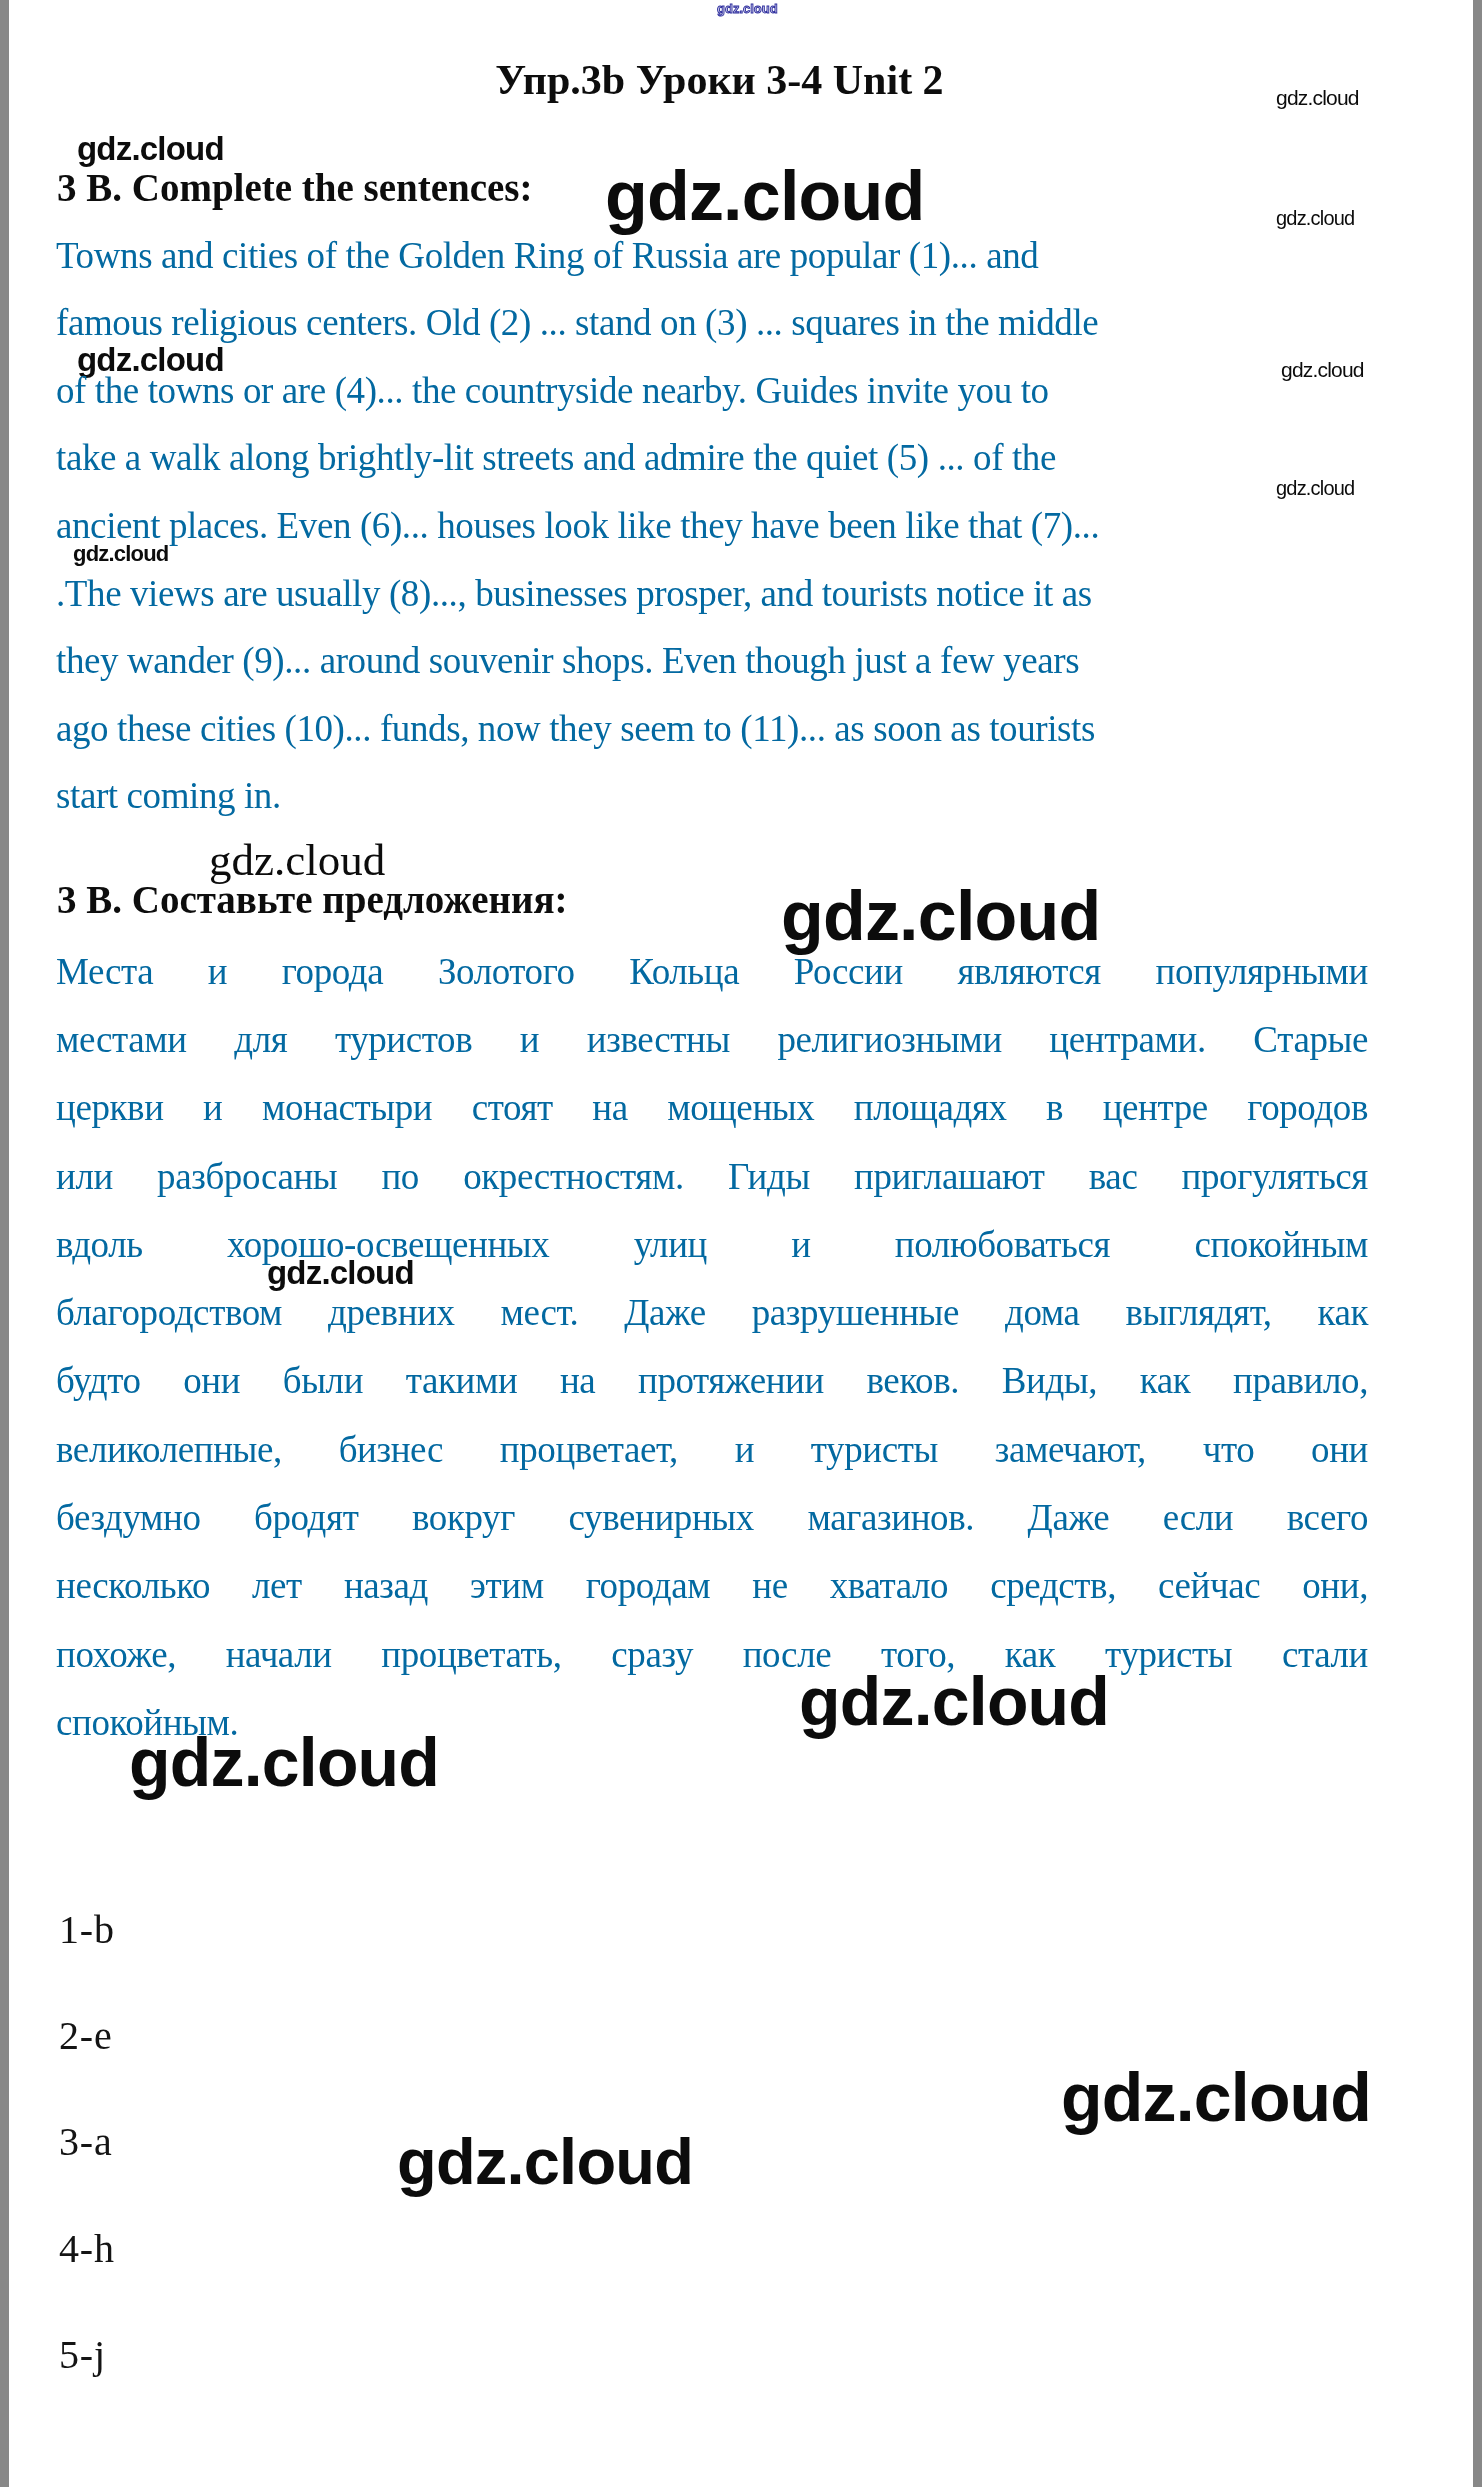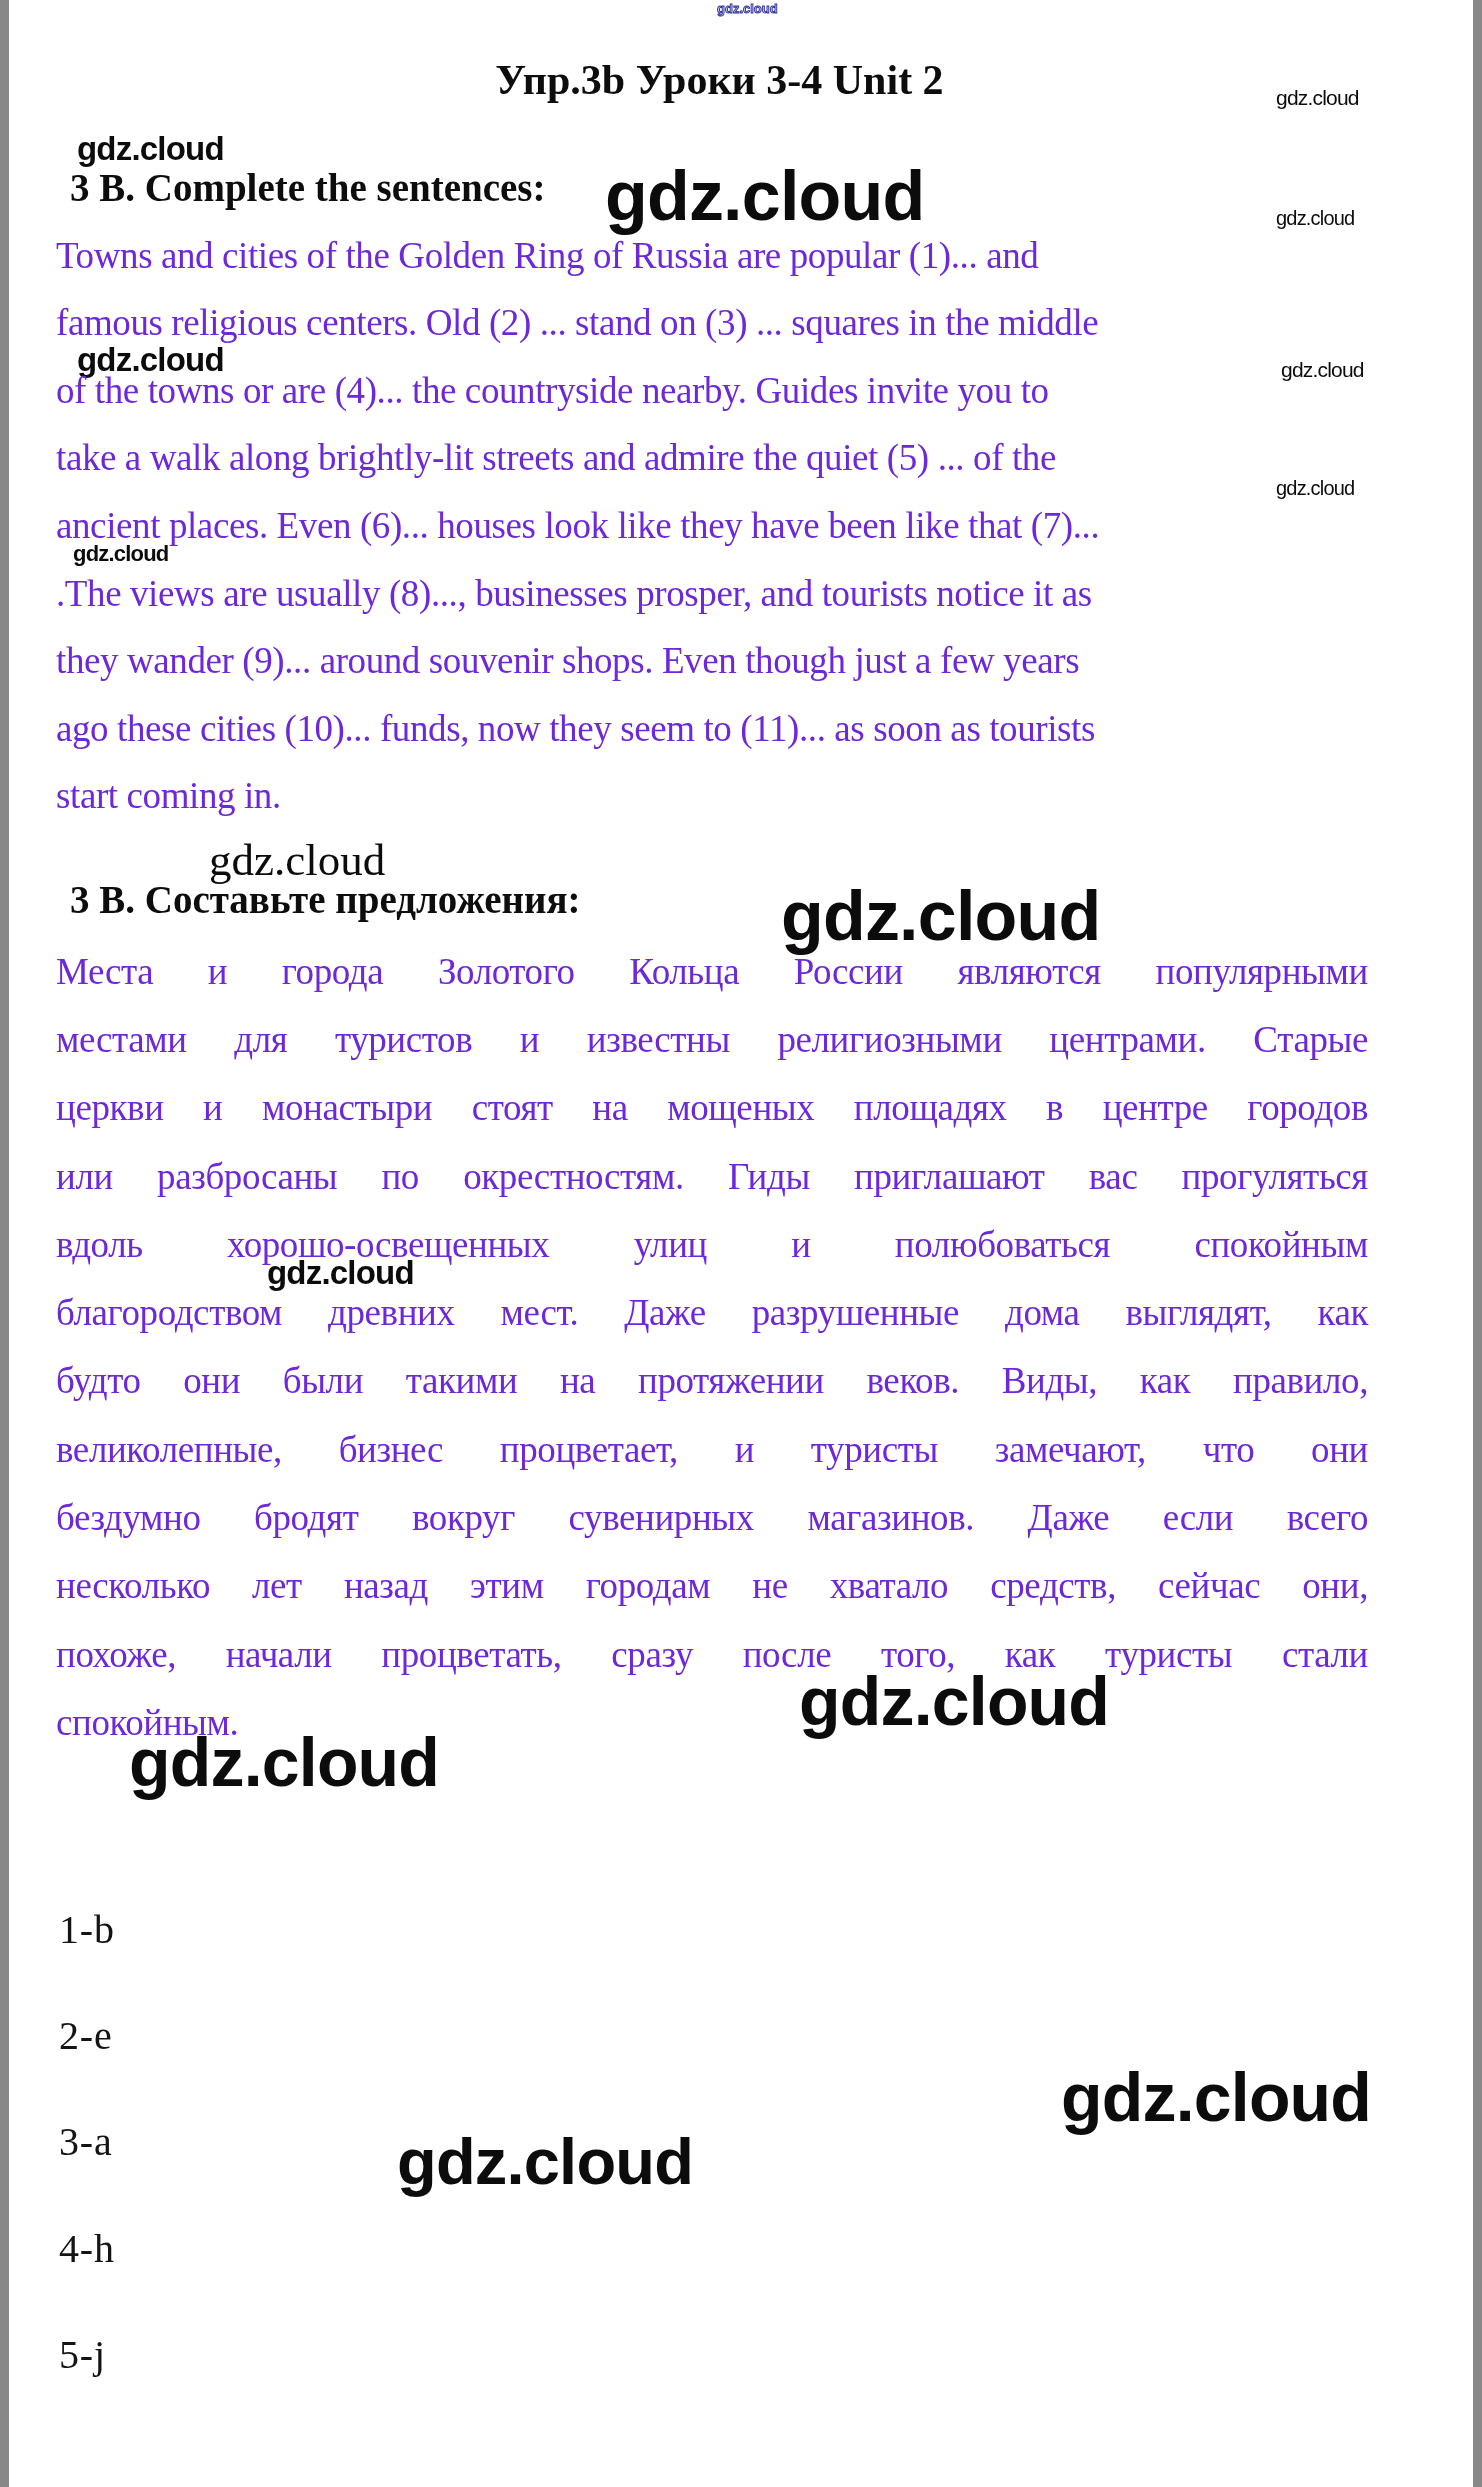--- a/index.html
+++ b/index.html
@@ -20,32 +20,31 @@
     text-align: center;
     font-size: 42px; font-weight: 700;
     letter-spacing: 0px;
     color: #0d0d0d;
   }
   .section-heading {
     left: 48px; top: 165px;
     font-size: 39px; font-weight: 700;
     white-space: nowrap;
     color: #0d0d0d;
-    margin-left: 13px;
   }
   .section-heading.ru { top: 877px; }
 
   .body-line {
     left: 47px;
     width: 1312px;
     font-size: 37px;
     line-height: 45px;
     white-space: nowrap;
     letter-spacing: -0.4px;
-    color: #6d28d9;
+    color: #0369a1;
   }
   .body-line.just {
     white-space: normal;
     text-align: justify;
     text-align-last: justify;
   }
   .body-line.last { text-align: left; text-align-last: left; white-space: nowrap; }
 
   .answer-item {
     left: 50px;

